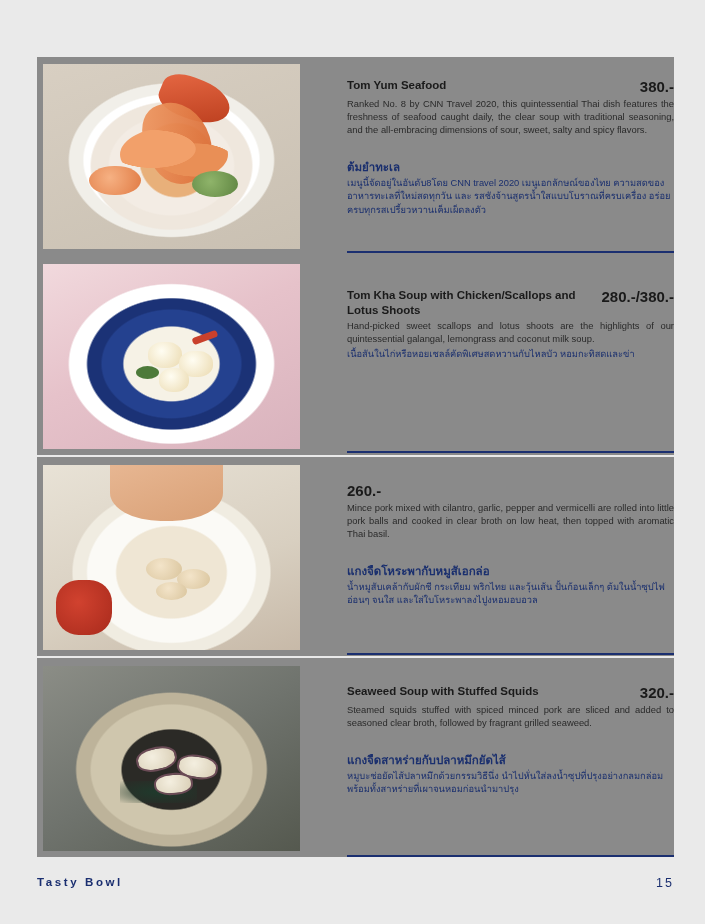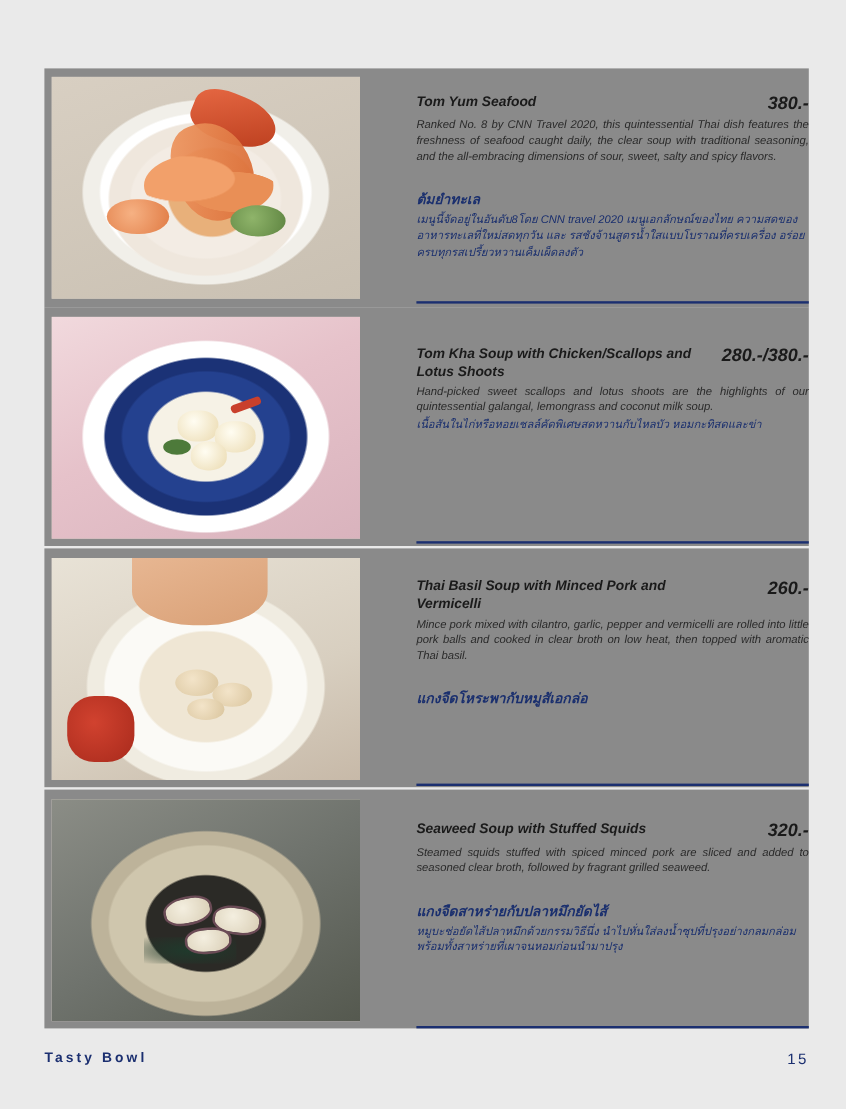--- a/index.html
+++ b/index.html
@@ -120,21 +120,20 @@
   .ph4 .sq3 { left:43%; top:58%; width:15%; height:12%; transform: rotate(-4deg); }
   .ph4 .sea { position:absolute; left:30%; top:62%; width:30%; height:12%;
     background: radial-gradient(ellipse at 50% 50%, #1f3a2c, rgba(31,58,44,0)); }
 
   
   .item {
     position: absolute;
     left: 347px;
     width: 327px;
     color: #1c1c1c;
-    font-style: italic;
   }
   .item.i1 { top: 78px; }
   .item.i2 { top: 288px; }
   .item.i3 { top: 482px; }
   .item.i4 { top: 684px; }
 
   .title-row {
     display: flex;
     align-items: flex-start;
     justify-content: space-between;
@@ -267,25 +266,25 @@
       <div class="dish-title">Tom Kha Soup with Chicken/Scallops and Lotus Shoots</div>
       <div class="dish-price">280.-/380.-</div>
     </div>
     <div class="dish-desc">Hand-picked sweet scallops and lotus shoots are the highlights of our quintessential galangal, lemongrass and coconut milk soup.</div>
     <div class="dish-desc-th">เนื้อสันในไก่หรือหอยเชลล์คัดพิเศษสดหวานกับไหลบัว หอมกะทิสดและข่า</div>
   </div>
   <div class="rule r2"></div>
 
   <div class="item i3">
     <div class="title-row">
-      <div class="dish-title">Thai Basil Soup with Minced Pork and Vermicelli</div>
       <div class="dish-price">260.-</div>
     </div>
     <div class="dish-desc">Mince pork mixed with cilantro, garlic, pepper and vermicelli are rolled into little pork balls and cooked in clear broth on low heat, then topped with aromatic Thai basil.</div>
     <div class="dish-title-th">แกงจืดโหระพากับหมูสัเอกล่อ</div>
+    <div class="dish-desc-th">น้ำหมูสับเคล้ากับผักชี กระเทียม พริกไทย และวุ้นเส้น ปั้นก้อนเล็กๆ ต้มในน้ำซุปไฟอ่อนๆ จนใส และใส่ใบโหระพาลงไปูงหอมอบอวล</div>
   </div>
   <div class="rule r3"></div>
 
   <div class="item i4">
     <div class="title-row">
       <div class="dish-title">Seaweed Soup with Stuffed Squids</div>
       <div class="dish-price">320.-</div>
     </div>
     <div class="dish-desc">Steamed squids stuffed with spiced minced pork are sliced and added to seasoned clear broth, followed by fragrant grilled seaweed.</div>
     <div class="dish-title-th">แกงจืดสาหร่ายกับปลาหมึกยัดไส้</div>

